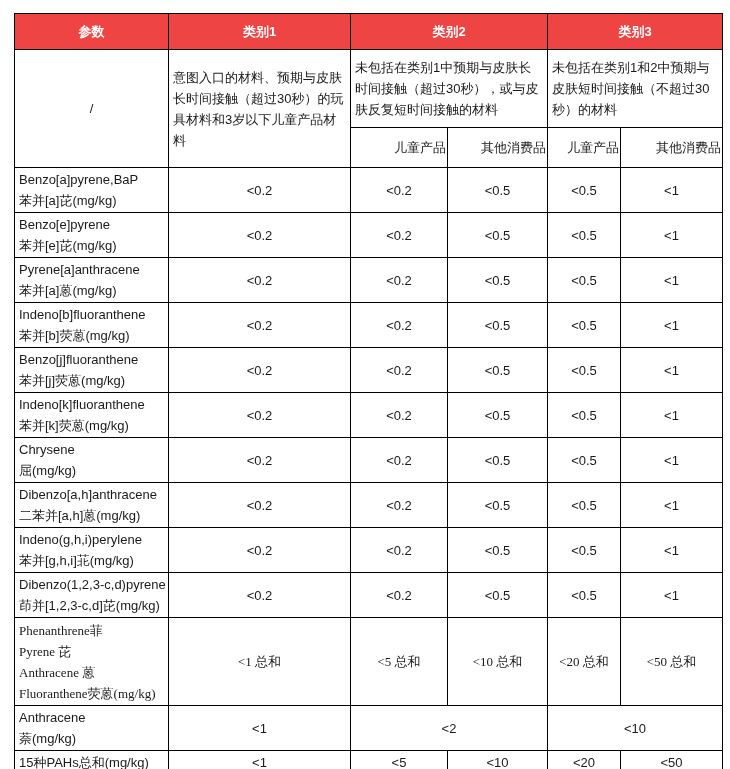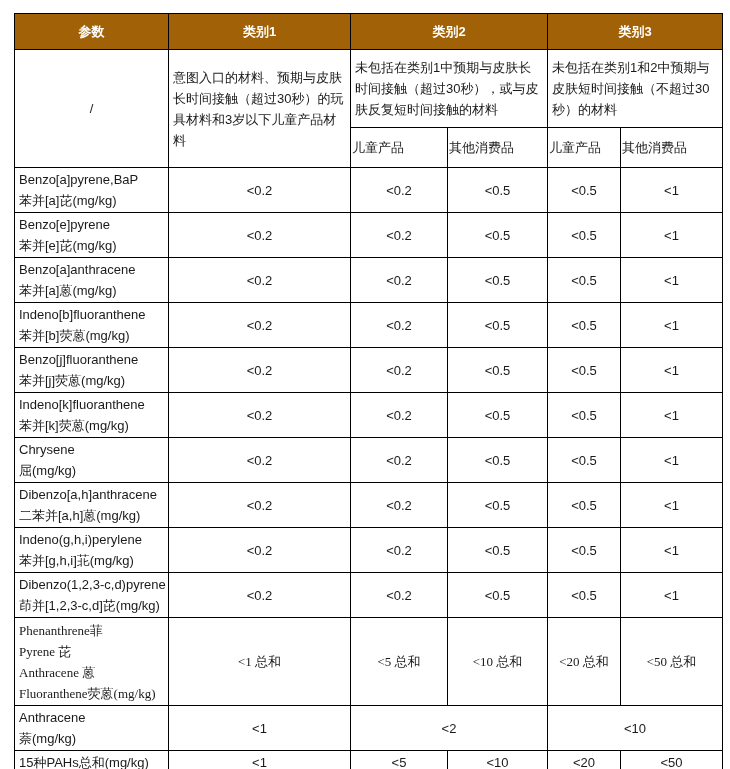--- a/index.html
+++ b/index.html
@@ -42,21 +42,21 @@
   }
   td.desc-cell {
     text-align: left;
     vertical-align: middle;
     padding: 2px 3px 2px 4px;
     line-height: 21px;
     font-size: 13px;
   }
   tr.subhead td {
     height: 40px;
-    text-align: left;
+    text-align: right;
     vertical-align: middle;
   }
   tr.datarow { height: 43px; margin-top: 24px; }
   tr.sumrow { height: 88px; font-family: Liberation Serif, serif; }
   tr.naphrow { height: 44px; }
   tr.totalrow { height: 22px; }
   td.param {
     text-align: left;
     vertical-align: middle;
     padding: 1px 2px 1px 4px;
@@ -75,21 +75,21 @@
     <colgroup>
       <col style="width:154px">
       <col style="width:182px">
       <col style="width:97px">
       <col style="width:100px">
       <col style="width:73px">
       <col style="width:102px">
     </colgroup>
 
     <tbody>
-        <tr class="head" style="background:#a16207;">
+        <tr class="head" style="background:#ef4444;">
       <th>参数</th>
       <th>类别1</th>
       <th colspan="2">类别2</th>
       <th colspan="2">类别3</th>
     </tr>
 
     <tr class="descrow">
       <td rowspan="2" class="slash-cell">/</td>
       <td rowspan="2" class="desc-cell">意图入口的材料、预期与皮肤长时间接触（超过30秒）的玩具材料和3岁以下儿童产品材料</td>
       <td colspan="2" class="desc-cell">未包括在类别1中预期与皮肤长时间接触（超过30秒），或与皮肤反复短时间接触的材料</td>
@@ -122,21 +122,21 @@
       </td>
       <td class="val">&lt;0.2</td>
       <td class="val">&lt;0.2</td>
       <td class="val">&lt;0.5</td>
       <td class="val">&lt;0.5</td>
       <td class="val">&lt;1</td>
     </tr>
 
     <tr class="datarow">
       <td class="param">
-        <div>Benzo[a]anthracene</div>
+        <div>Pyrene[a]anthracene</div>
         <div>苯并[a]蒽(mg/kg)</div>
       </td>
       <td class="val">&lt;0.2</td>
       <td class="val">&lt;0.2</td>
       <td class="val">&lt;0.5</td>
       <td class="val">&lt;0.5</td>
       <td class="val">&lt;1</td>
     </tr>
 
     <tr class="datarow">

